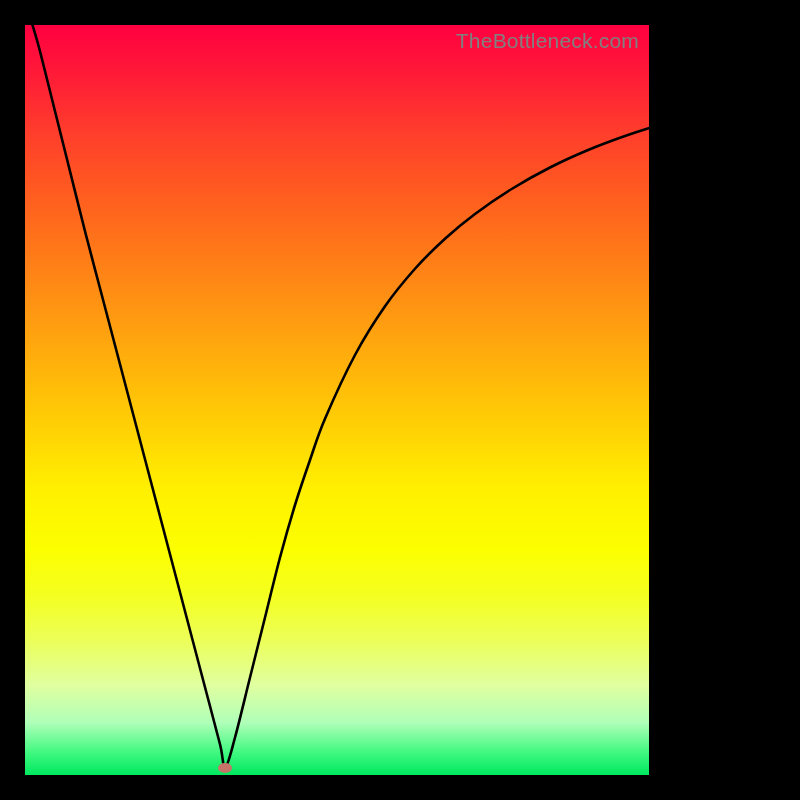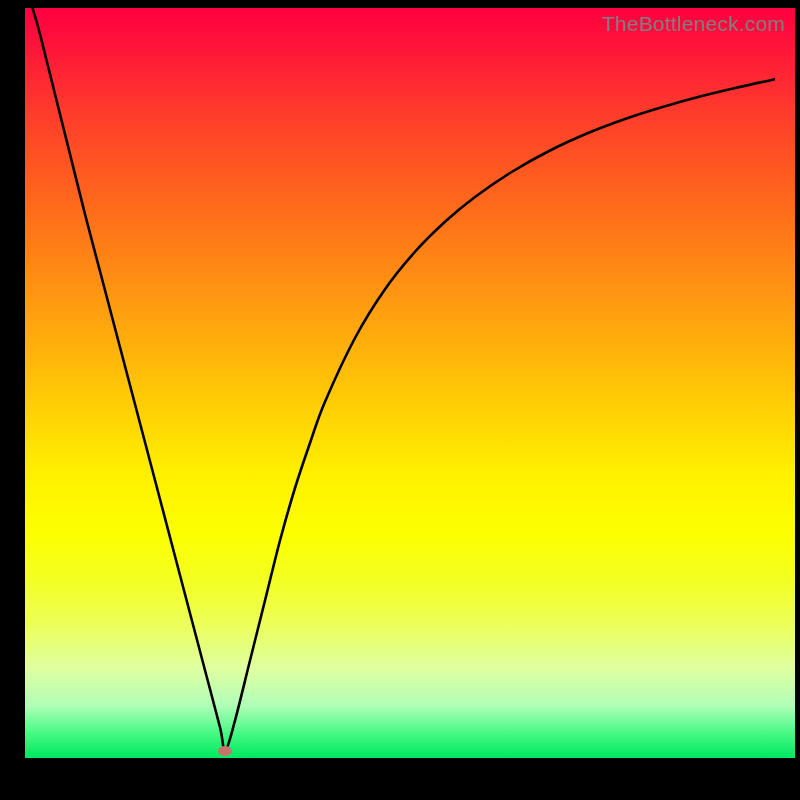--- a/index.html
+++ b/index.html
@@ -13,22 +13,22 @@
   }
   .frame {
     position: relative;
     width: 800px;
     height: 800px;
     background: #000;
   }
   .plot {
     position: absolute;
     left: 25px;
-    top: 8px;
-    width: 770px;
+    top: 25px;
+    width: 624px;
     height: 750px;
     background: linear-gradient(to bottom,
       #ff0040 0%,
       #ff1838 6%,
       #ff3c2c 14%,
       #ff5a20 22%,
       #ff7818 30%,
       #ff9612 38%,
       #ffb40a 46%,
       #ffd204 54%,

